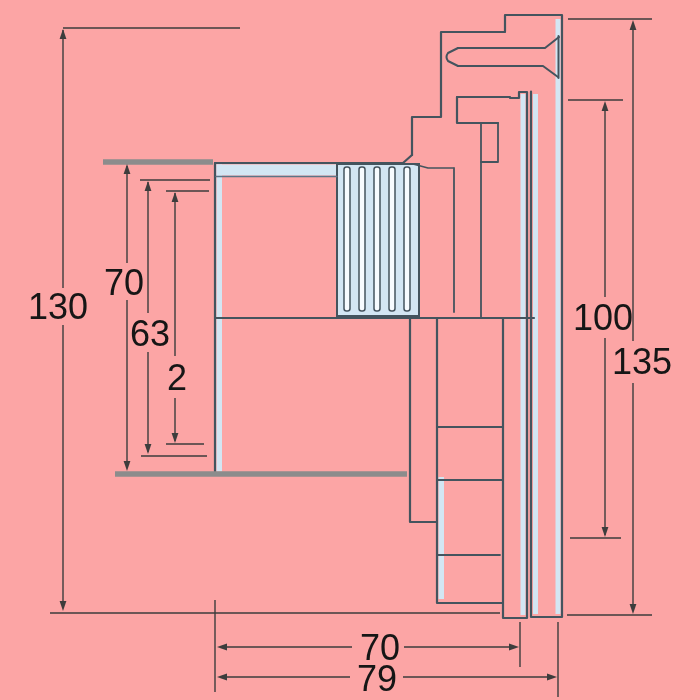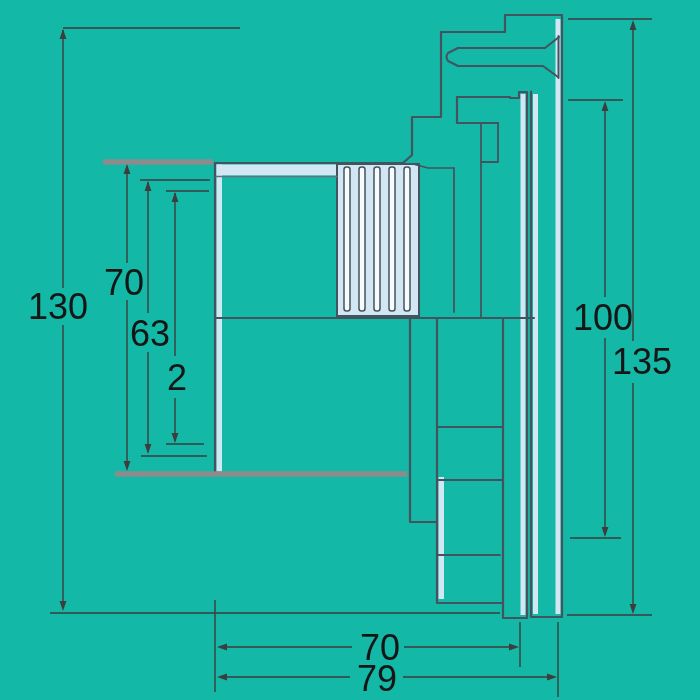--- a/index.html
+++ b/index.html
@@ -8,21 +8,21 @@
     background: #ffffff;
     width: 700px;
     height: 700px;
     overflow: hidden;
     font-family: "Liberation Sans", sans-serif;
   }
   #stage {
     position: relative;
     width: 700px;
     height: 700px;
-    background: #14b8a6;
+    background: #fca5a5;
   }
   svg { display: block; }
   text.dim-label {
     font-family: "Liberation Sans", sans-serif;
     font-size: 36px;
     fill: #161616;
     text-anchor: middle;
   }
 </style>
 </head>

